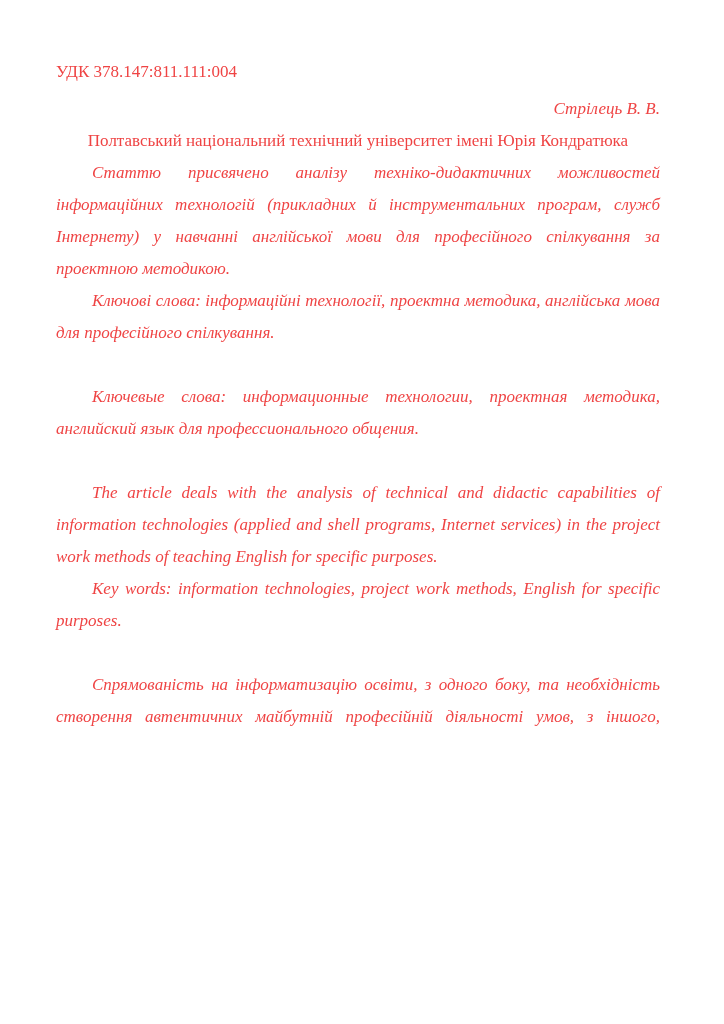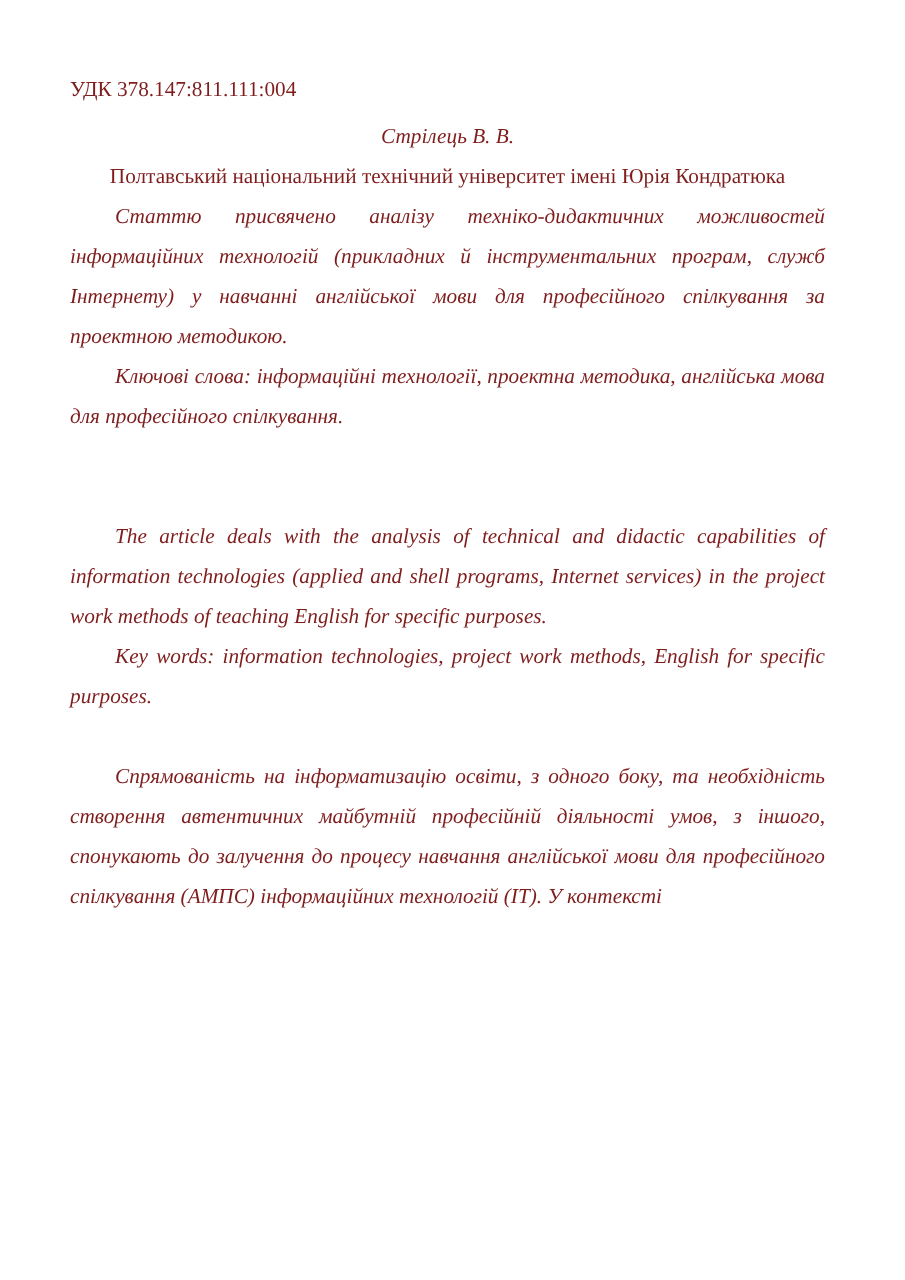--- a/index.html
+++ b/index.html
@@ -10,30 +10,30 @@
   .page {
     position: relative;
     box-sizing: border-box;
     width: 724px;
     height: 728px;
     background: #ffffff;
     padding: 56px 64px 0 56px;
     font-family: "Liberation Serif", "DejaVu Serif", serif;
     font-size: 17px;
     line-height: 32px;
-    color: #7f1d1d;
+    color: #ef4444;
     overflow: hidden;
   }
   .udc {
     margin: 0;
     text-align: left;
   }
   .author {
     margin: 5px 0 0 0;
-    text-align: center;
+    text-align: right;
     font-style: italic;
   }
   .affiliation {
     margin: 0;
     text-align: center;
   }
   .title {
     margin: 0;
     text-align: center;
     font-weight: normal;
@@ -62,20 +62,21 @@
   <p class="affiliation">Полтавський національний технічний університет імені Юрія Кондратюка</p>
 
 
   <p class="para">Статтю присвячено аналізу техніко-дидактичних можливостей інформаційних технологій (прикладних й інструментальних програм, служб Інтернету) у навчанні англійської мови для професійного спілкування за проектною методикою.</p>
 
   <p class="para">Ключові слова: інформаційні технології, проектна методика, англійська мова для професійного спілкування.</p>
 
   <div class="spacer"></div>
 
 
+  <p class="para">Ключевые слова: информационные технологии, проектная методика, английский язык для профессионального общения.</p>
 
   <div class="spacer"></div>
 
   <p class="para">The article deals with the analysis of technical and didactic capabilities of information technologies (applied and shell programs, Internet services) in the project work methods of teaching English for specific purposes.</p>
 
   <p class="para">Key words: information technologies, project work methods, English for specific purposes.</p>
 
   <div class="spacer"></div>
 
   <p class="para">Спрямованість на інформатизацію освіти, з одного боку, та необхідність створення автентичних майбутній професійній діяльності умов, з іншого, спонукають до залучення до процесу навчання англійської мови для професійного спілкування (АМПС) інформаційних технологій (ІТ). У контексті</p>

